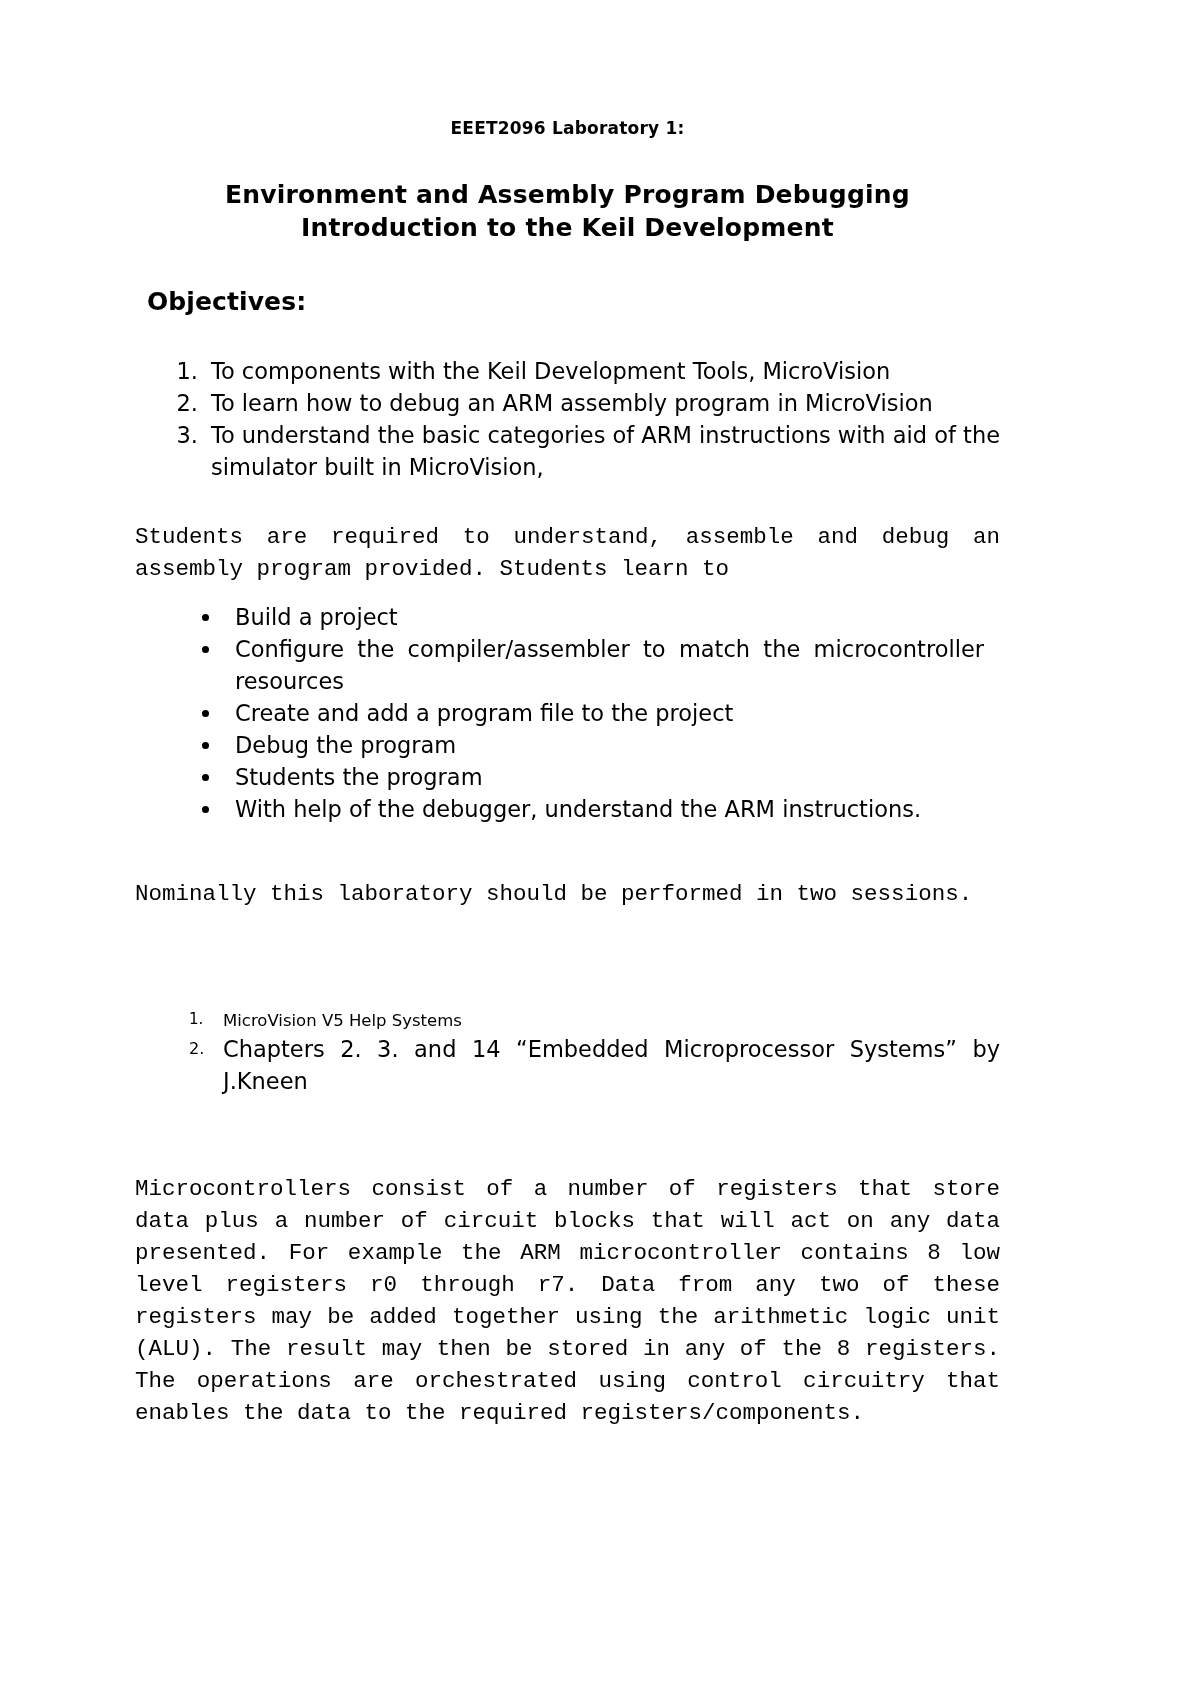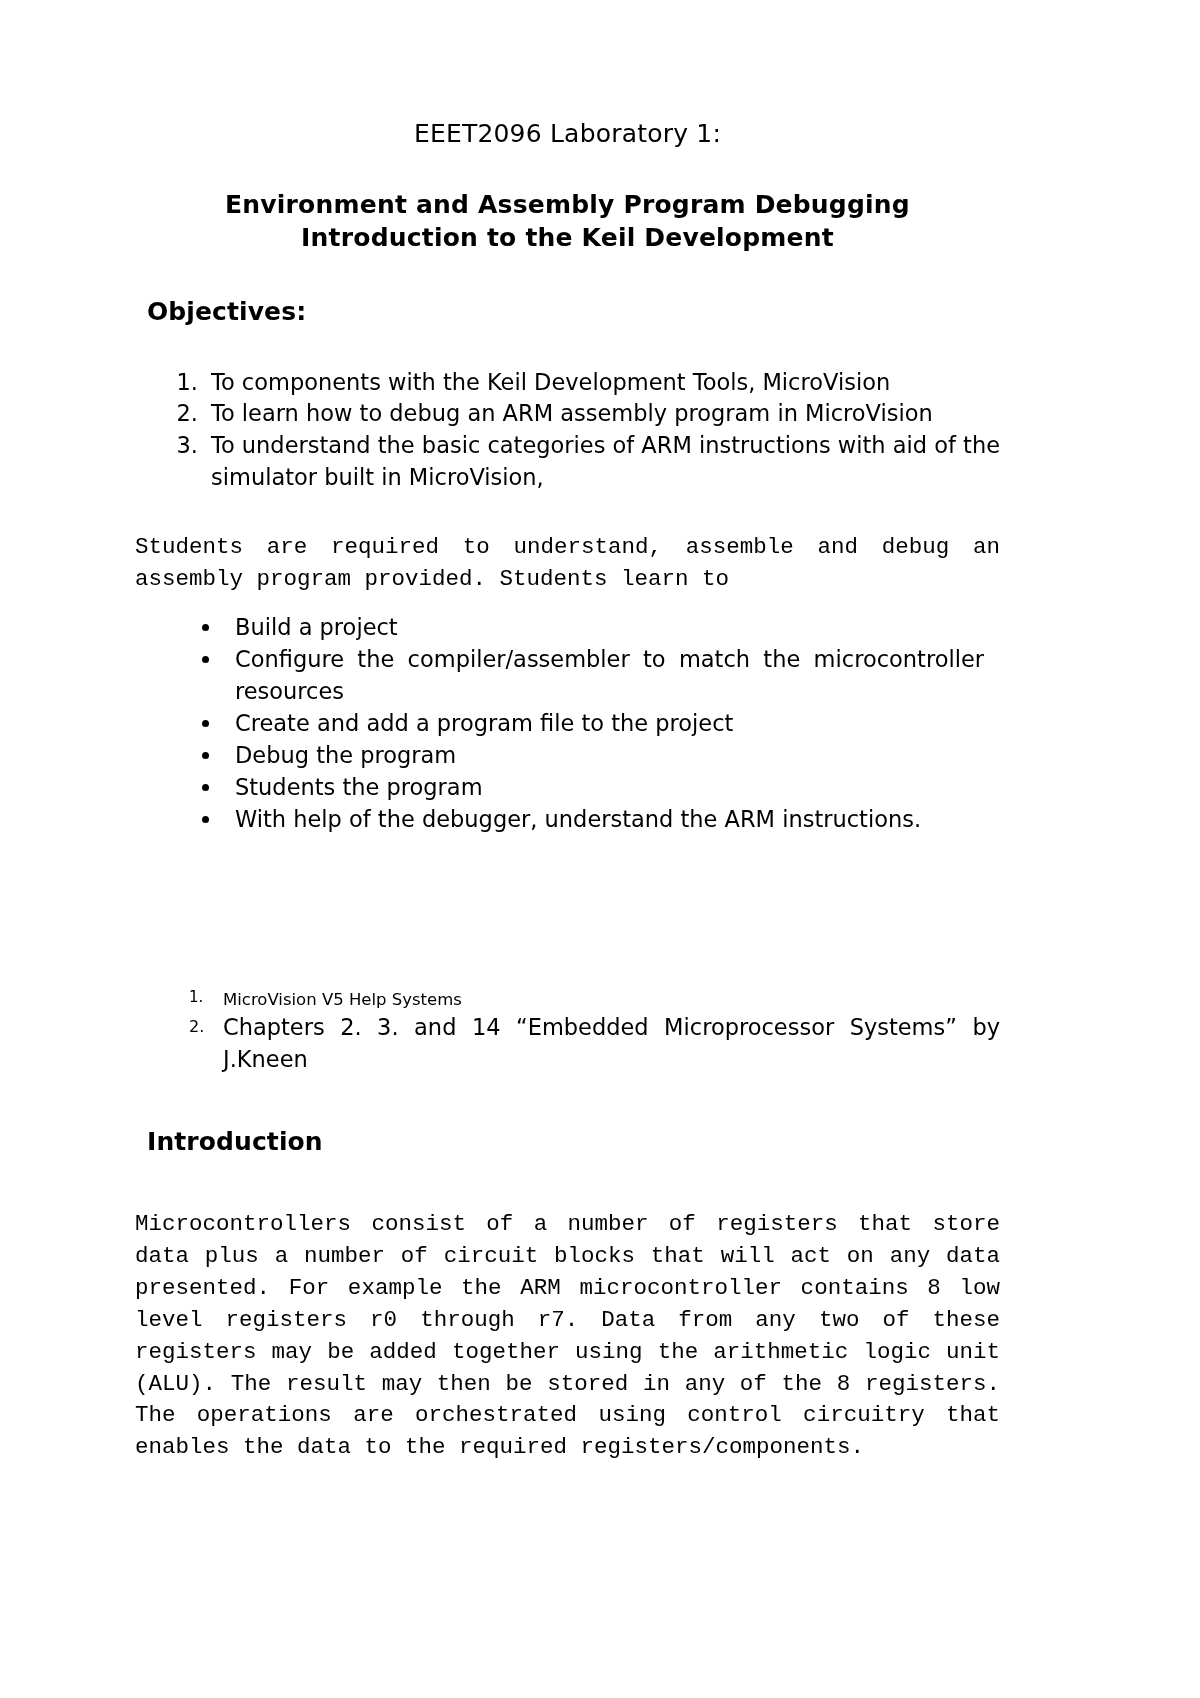--- a/index.html
+++ b/index.html
@@ -17,22 +17,22 @@
   .page {
     position: relative;
     width: 1200px;
     height: 1698px;
     background: #ffffff;
     box-sizing: border-box;
     padding: 118px 200px 0 135px;
   }
   .doc-title {
     text-align: center;
-    font-weight: normal;
-    font-size: 25px;
+    font-weight: bold;
+    font-size: 17px;
     line-height: 1.28;
     margin: 0;
     letter-spacing: 0.2px;
   }
   .title-gap { height: 38px; }
   .doc-subtitle {
     text-align: center;
     font-weight: bold;
     font-size: 25px;
     line-height: 1.32;
@@ -156,32 +156,32 @@
     <li class="nojust">Build a project</li>
     <li>Configure the compiler/assembler to match the microcontroller resources</li>
     <li class="nojust">Create and add a program file to the project</li>
     <li class="nojust">Debug the program</li>
     <li class="nojust">Students the program</li>
     <li class="nojust">With help of the debugger, understand the ARM instructions.</li>
   </ul>
 
   <div class="sp-38"></div>
 
+  <p class="body nojust">Nominally this laboratory should be performed in two sessions.</p>
 
   <div class="sp-60"></div>
 
 
   <div class="sp-38"></div>
 
   <ol class="reflist">
     <li class="small">MicroVision V5 Help Systems</li>
     <li>Chapters 2. 3. and 14 “Embedded Microprocessor Systems” by J.Kneen</li>
   </ol>
 
   <div class="sp-38"></div>
 
-  <h2 class="section-heading">Introduction</h2>
 
   <div class="sp-38"></div>
 
   <p class="body">Microcontrollers consist of a number of registers that store data plus a number of circuit blocks that will act on any data presented. For example the ARM microcontroller contains 8 low level registers r0 through r7. Data from any two of these registers may be added together using the arithmetic logic unit (ALU). The result may then be stored in any of the 8 registers. The operations are orchestrated using control circuitry that enables the data to the required registers/components.</p>
 
 </div>
 
 </body></html>

